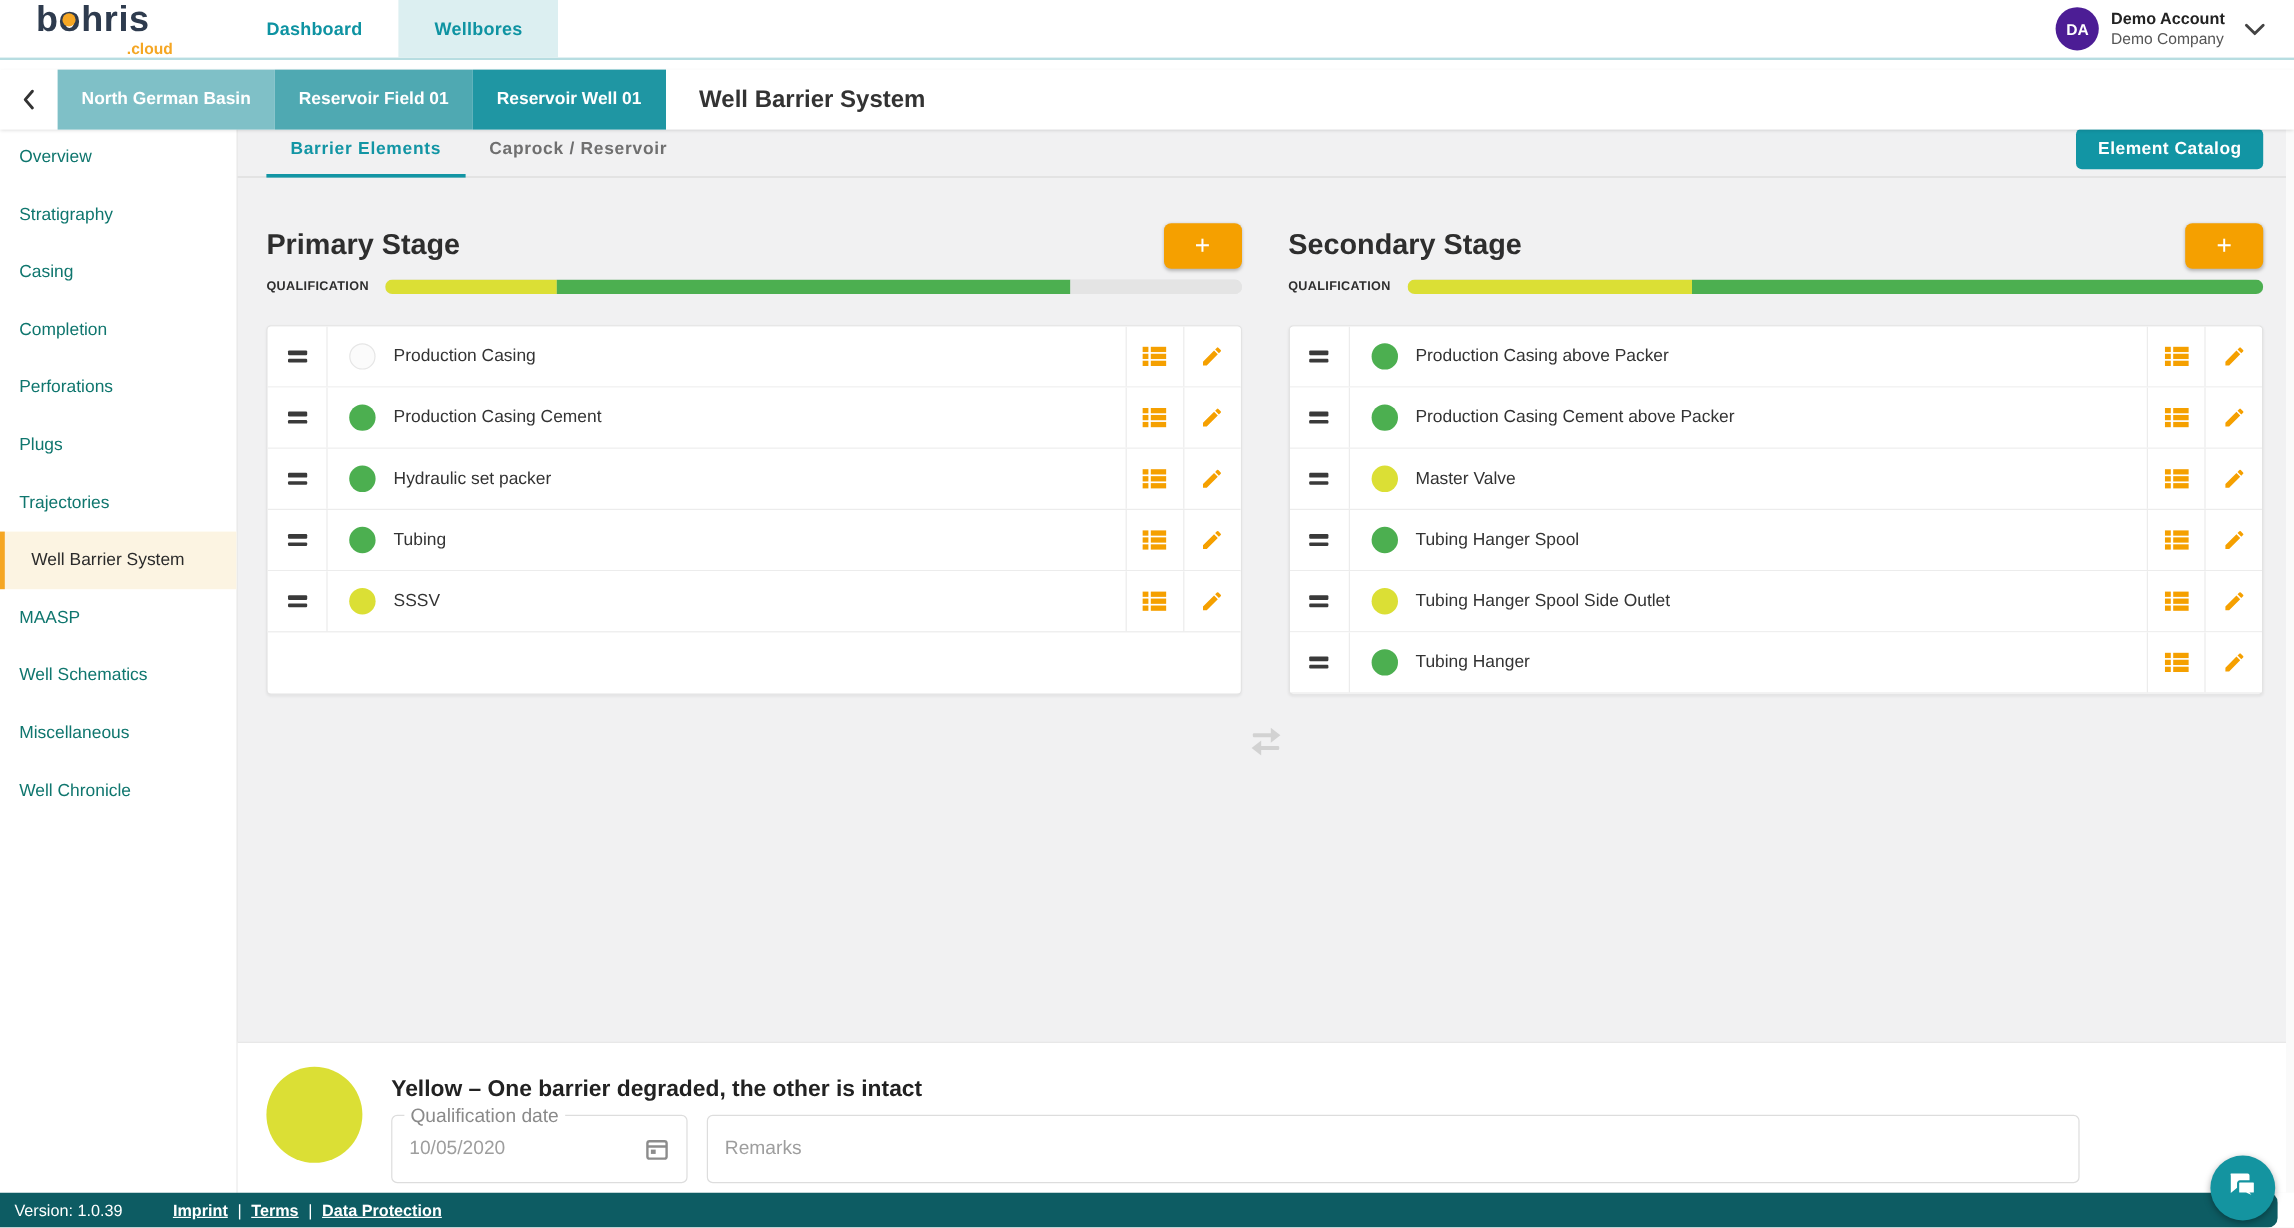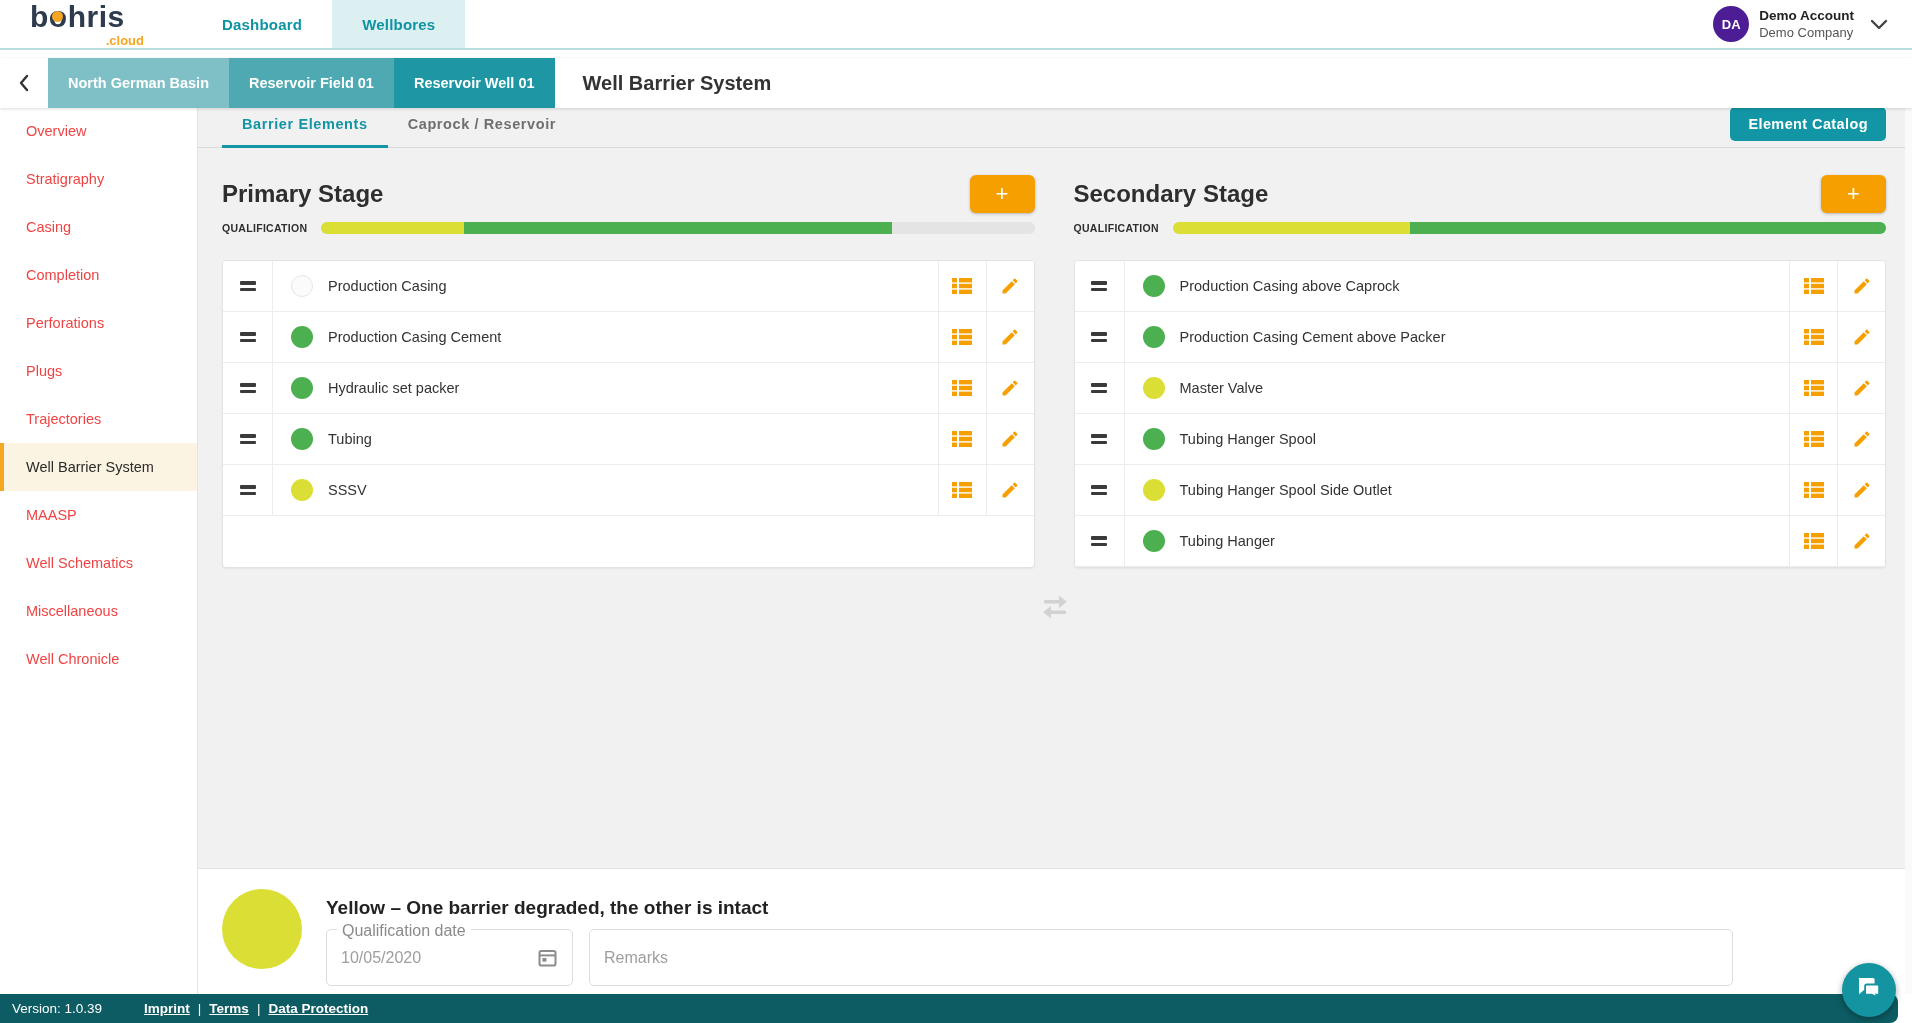--- a/index.html
+++ b/index.html
@@ -38,28 +38,28 @@
   .back-btn { width:48px; display:flex; align-items:center; justify-content:center; cursor:pointer; }
   .crumbs { display:flex; align-items:stretch; }
   .crumb { display:flex; align-items:center; padding:0 20px; color:#fff; font-size:14.5px; font-weight:bold; cursor:pointer; }
   .crumb-0 { background:#7FC0C7; }
   .crumb-1 { background:#4FA9B2; }
   .crumb-2 { background:#1F96A3; }
   .page-title { display:flex; align-items:center; margin-left:28px; font-size:20px; font-weight:bold; color:#333; }
 
   
   .sidebar { position:absolute; top:100px; left:0; bottom:29px; width:197px; background:#fff; z-index:2; padding-top:7px; }
-  .side-item { height:48px; display:flex; align-items:center; padding-left:26px; font-size:14.5px; color:#ef4444; cursor:pointer; }
+  .side-item { height:48px; display:flex; align-items:center; padding-left:16px; font-size:14.5px; color:#0f766e; cursor:pointer; }
   .side-item.active { background:#FCF4E2; border-left:4px solid #F5A623; padding-left:22px; color:#2b2b2b; }
 
   
   .main {
     position:absolute; left:197px; top:100px; right:0; bottom:29px;
     background:#F1F1F2; border-left:1px solid #E4E4E4;
-    display:flex; flex-direction:column;
+    display:flex; flex-direction:column;gap:11px;
   }
   .tabbar { height:48px; display:flex; align-items:center; border-bottom:1px solid #D9D9D9; padding-left:24px; flex:none; }
   .tab { height:100%; display:flex; align-items:center; padding:0 20px; font-size:14.5px; font-weight:bold; letter-spacing:0.6px; color:#6F6F6F; position:relative; cursor:pointer; }
   .tab.active { color:#1295A4; }
   .tab.active::after { content:""; position:absolute; left:0; right:0; bottom:-1px; height:3px; background:#1295A4; }
   .catalog-btn { margin-left:auto; margin-right:26px; height:34px; background:#1295A4; color:#fff; border:none; border-radius:5px; font-family:inherit; font-size:14.5px; font-weight:bold; letter-spacing:0.4px; padding:0 18px; cursor:pointer; }
 
   .content { flex:1; position:relative; }
   .stages { display:flex; gap:39px; padding:26px 26px 0 24px; }
   .stage { width:813px; }
@@ -375,21 +375,21 @@
               <div class="qual-seg" style="width: 66.7%; background: rgb(76, 175, 80);"></div>
             </div>
         </div>
         <div class="stage-card">
             <div class="el-row">
     <div class="row-handle">
                 <span class="hbar"></span>
                 <span class="hbar"></span>
               </div>
     <div class="row-dot" style="background: rgb(76, 175, 80);"></div>
-    <span class="row-label">Production Casing above Caprock</span>
+    <span class="row-label">Production Casing above Packer</span>
     <div class="row-actions">
       <div class="row-action">
         <svg width="20" height="18" viewBox="0 0 20 18">
           <g fill="#F5A000">
             <rect x="0" y="1" width="5" height="4.4"></rect>
                       <rect x="7" y="1" width="13" height="4.4"></rect>
             <rect x="0" y="6.8" width="5" height="4.4"></rect>
                       <rect x="7" y="6.8" width="13" height="4.4"></rect>
             <rect x="0" y="12.6" width="5" height="4.4"></rect>
                       <rect x="7" y="12.6" width="13" height="4.4"></rect>

